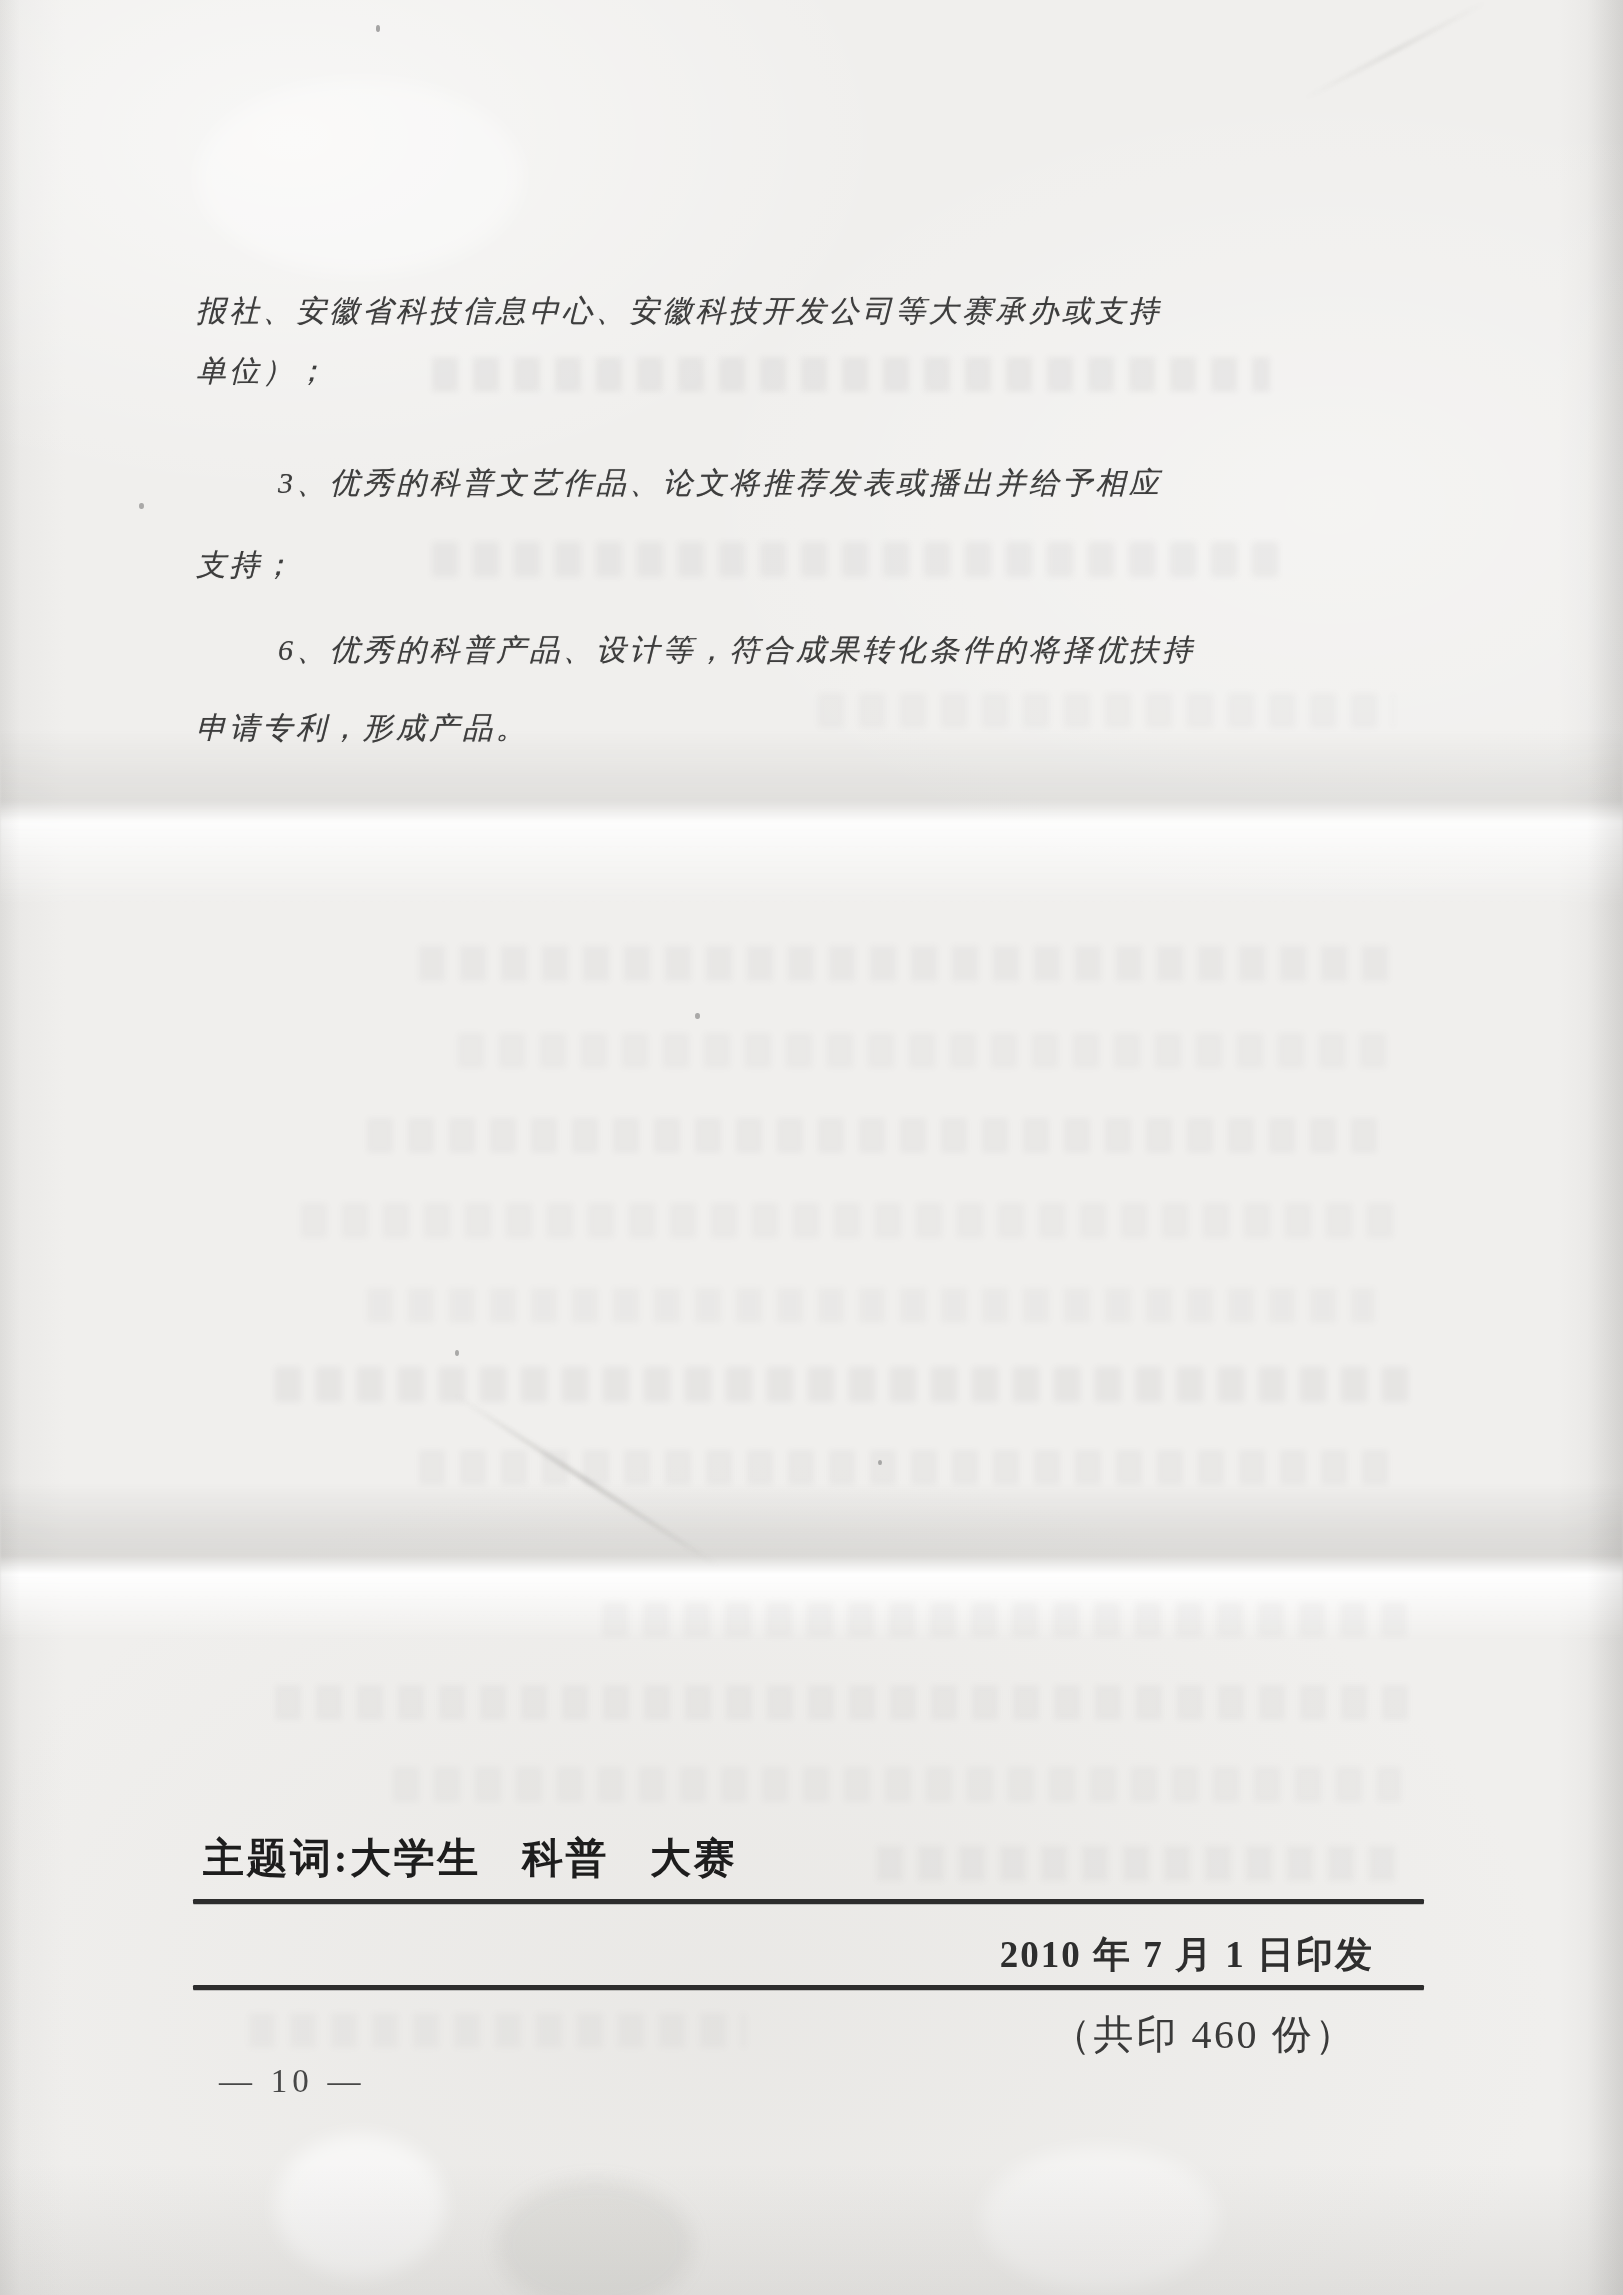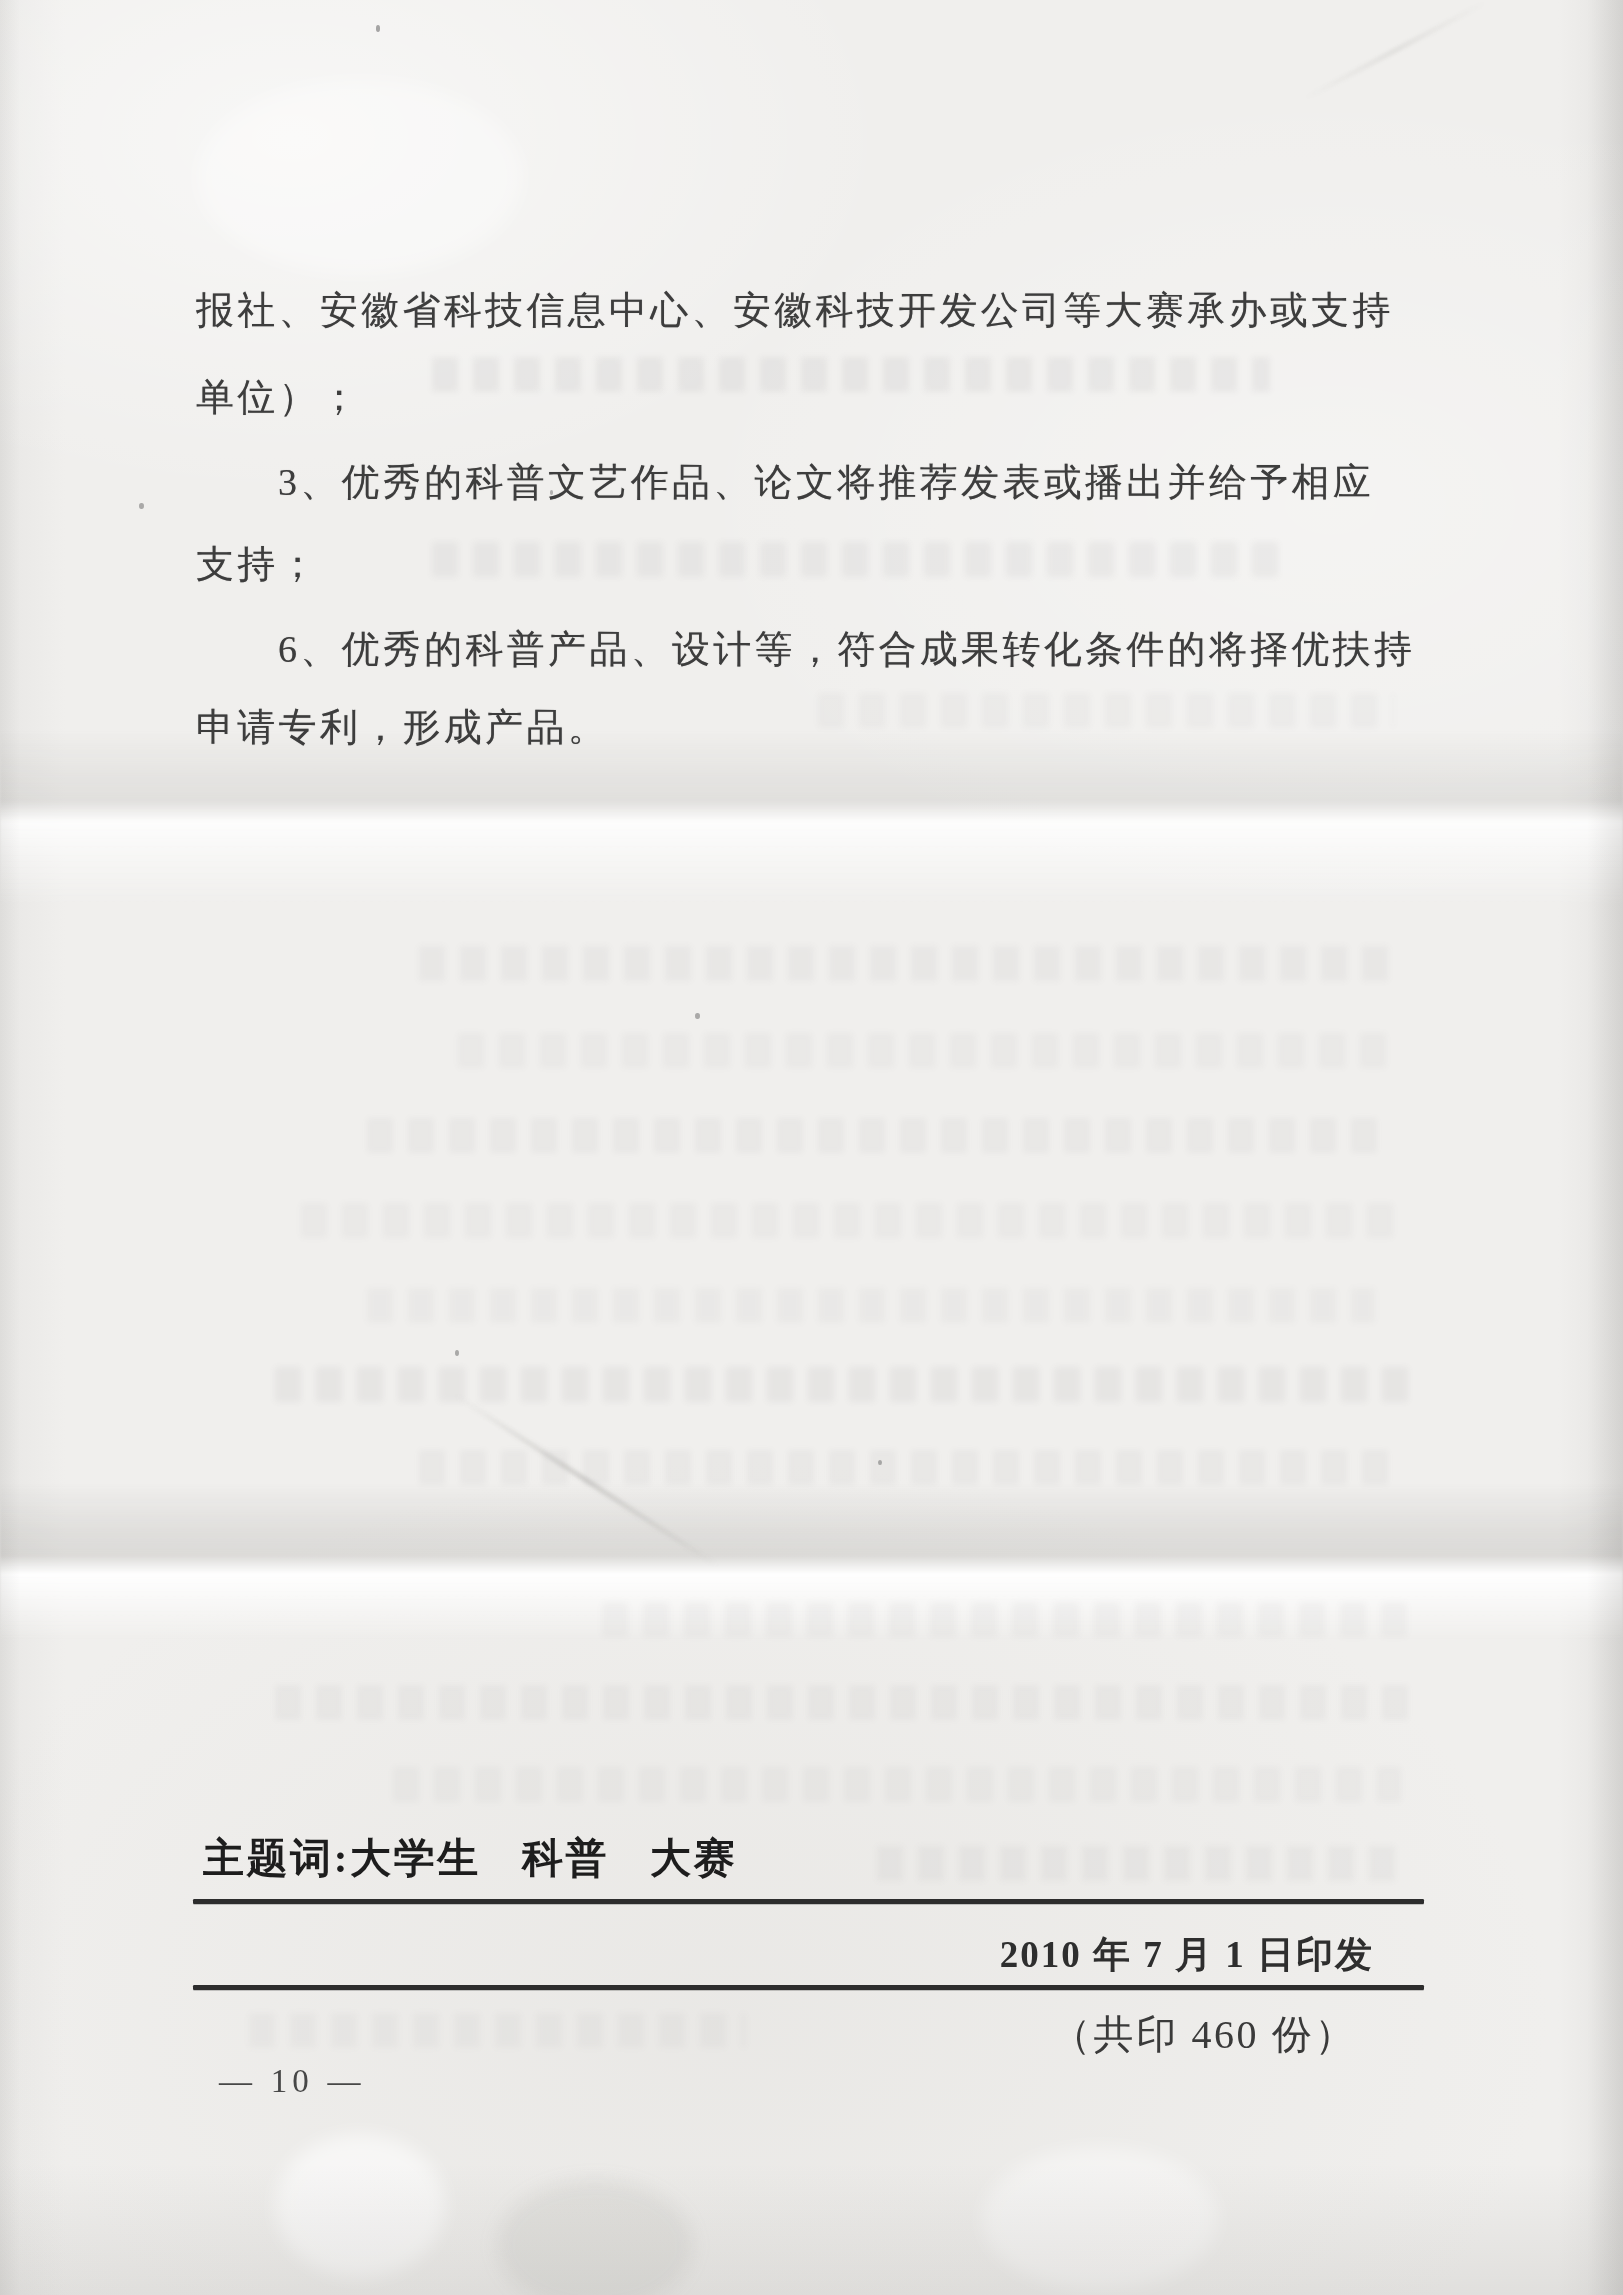--- a/index.html
+++ b/index.html
@@ -9,22 +9,22 @@
     overflow:hidden;
     font-family:"Liberation Serif","DejaVu Serif",serif;
     background:
       radial-gradient(982px 589px at 18% 6%, rgba(255,255,255,.50), transparent 62%),
       radial-gradient(1113px 720px at 82% 22%, rgba(255,255,255,.30), transparent 60%),
       radial-gradient(1244px 851px at 45% 88%, rgba(216,214,210,.28), transparent 66%),
       linear-gradient(90deg,#e8e7e5 0,#f0efed 4%,#f0efed 96%,#e4e3e1 100%),
       #eeedeb;
   }
   .ink{position:absolute;color:#3d3d3d;white-space:nowrap;}
-  .body-line{font-size:38px;line-height:39px;letter-spacing:3.3px;
-    text-shadow:0 0 0.7px rgba(70,70,70,.55);}
+  .body-line{font-size:30px;line-height:39px;letter-spacing:3.3px;
+    text-shadow:0 0 0.7px rgba(70,70,70,.55);font-style:italic;}
   .footer-subject{font-size:41px;line-height:42px;font-weight:bold;color:#1d1d1d;letter-spacing:2.6px;}
   .footer-subject .kw{margin-left:41px;}
   .footer-issuer{font-size:37px;letter-spacing:3.9px;color:#333;}
   .footer-date{font-size:37px;letter-spacing:2px;color:#2e2e2e;}
   .footer-copies{font-size:40px;letter-spacing:2.6px;color:#3a3a3a;}
   .footer-page{font-size:33px;letter-spacing:5.2px;color:#474747;}
   .rule{position:absolute;height:4.6px;background:#2d2d2d;border-radius:1.3px;
     box-shadow:0 0.7px 0 rgba(0,0,0,.25);}
   
   .ghost{position:absolute;height:35px;filter:blur(3.3px);
@@ -80,21 +80,21 @@
   <div class="streak" style="left:196px;top:79px;width:327px;height:196px;background:rgba(255,255,255,.35);"></div>
 
   <div class="speck" style="left:376px;top:25px;width:3.9px;height:6.5px;opacity:.55;"></div>
   <div class="speck" style="left:139px;top:503px;width:4.6px;height:5.9px;opacity:.5;"></div>
   <div class="speck" style="left:550px;top:490px;width:3.3px;height:4.6px;opacity:.45;"></div>
   <div class="speck" style="left:695px;top:1013px;width:4.6px;height:5.9px;opacity:.5;"></div>
   <div class="speck" style="left:455px;top:1350px;width:3.9px;height:5.9px;opacity:.5;"></div>
   <div class="speck" style="left:878px;top:1460px;width:3.9px;height:5.2px;opacity:.5;"></div>
 
   <div class="ink body-line" style="left:196px;top:291px;">报社、安徽省科技信息中心、安徽科技开发公司等大赛承办或支持</div>
-  <div class="ink body-line" style="left:196px;top:378px;">单位）；</div>
+  <div class="ink body-line" style="left:196px;top:351px;">单位）；</div>
   <div class="ink body-line" style="left:278px;top:463px;">3、优秀的科普文艺作品、论文将推荐发表或播出并给予相应</div>
   <div class="ink body-line" style="left:196px;top:545px;">支持；</div>
   <div class="ink body-line" style="left:278px;top:630px;">6、优秀的科普产品、设计等，符合成果转化条件的将择优扶持</div>
   <div class="ink footer-subject" style="left:203px;top:1837px;">
     <span>主题词:</span><span class="kw" style="margin-left:0;">大学生</span><span class="kw">科普</span><span class="kw">大赛</span>
   </div>
 
   <div class="ink body-line" style="left:196px;top:708px;">申请专利，形成产品。</div>
 
   <div class="rule" style="left:193px;top:1899px;width:1231px;"></div>

